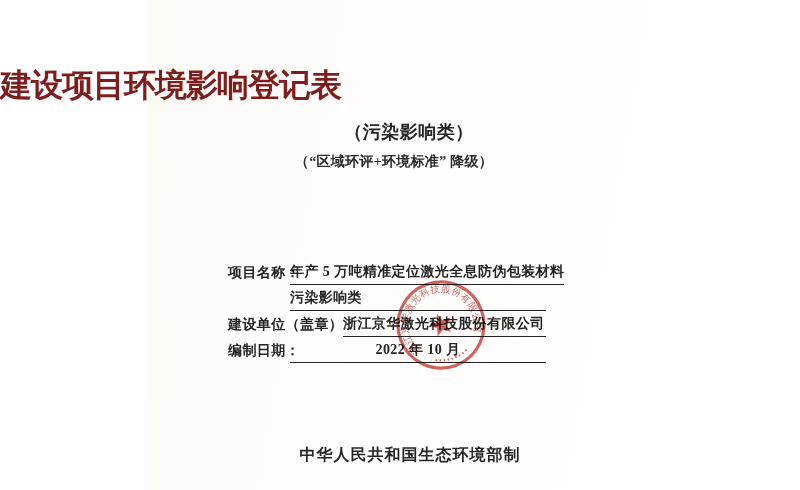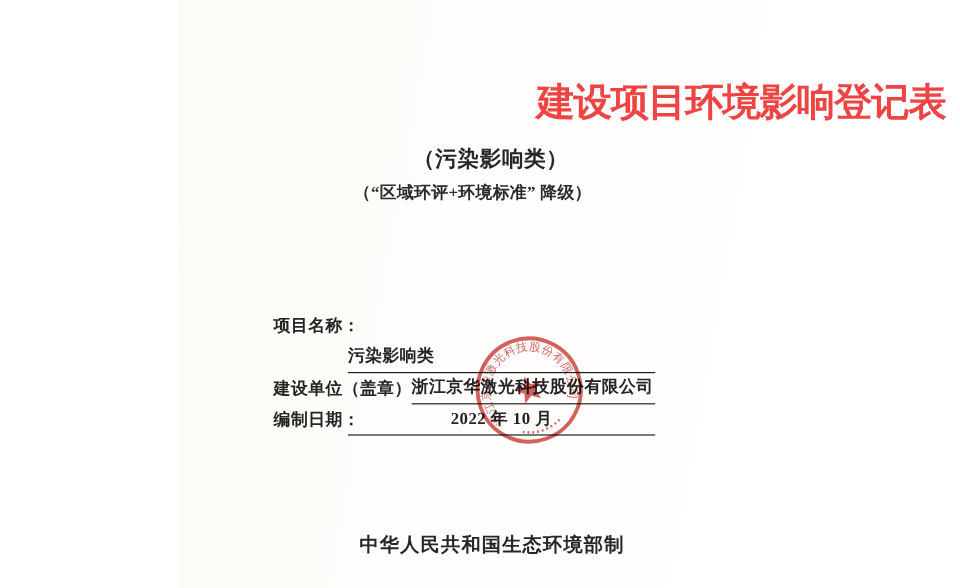--- a/index.html
+++ b/index.html
@@ -21,24 +21,24 @@
 
   .project-code {
     position: absolute; left: 210px; top: 24px;
     font-size: 11px; line-height: 16px; font-weight: bold;
     letter-spacing: 0.3px; color: #222;
     font-family: "Liberation Serif", "DejaVu Serif", serif;
     white-space: nowrap;
   }
   .doc-title {
     position: absolute; left: 0; top: 64px; width: 788px;
-    text-align: right;
+    text-align: left;
     font-family: "Liberation Sans", "DejaVu Sans", sans-serif;
     font-weight: bold; font-size: 32px; line-height: 42px;
-    letter-spacing: -1px; color: #ef4444;
+    letter-spacing: -1px; color: #7f1d1d;
   }
   .doc-subtitle1 {
     position: absolute; left: 0; top: 119px; width: 788px;
     text-align: center; font-size: 18px; line-height: 26px;
     font-weight: 600; letter-spacing: 0.5px; color: #262626; padding-left: 30px;
   }
   .doc-subtitle2 {
     position: absolute; left: 0; top: 151px; width: 788px;
     text-align: center; font-size: 14px; line-height: 22px;
     font-weight: 600; letter-spacing: 0.3px; color: #2a2a2a;
@@ -83,20 +83,21 @@
 
   <div class="doc-title">建设项目环境影响登记表</div>
 
   <div class="doc-subtitle1">（污染影响类）</div>
 
   <div class="doc-subtitle2">（“区域环评+环境标准” 降级）</div>
 
   <div class="form-block">
     <div class="frow">
       <span class="flabel w62">项目名称：</span>
+      <span class="fval">年产 5 万吨精准定位激光全息防伪包装材料</span>
     </div>
     <div class="frow">
       <span class="fspacer"></span>
       <span class="fval">污染影响类</span>
     </div>
     <div class="frow">
       <span class="flabel w115">建设单位（盖章）：</span>
       <span class="fval">浙江京华激光科技股份有限公司</span>
     </div>
     <div class="frow">

